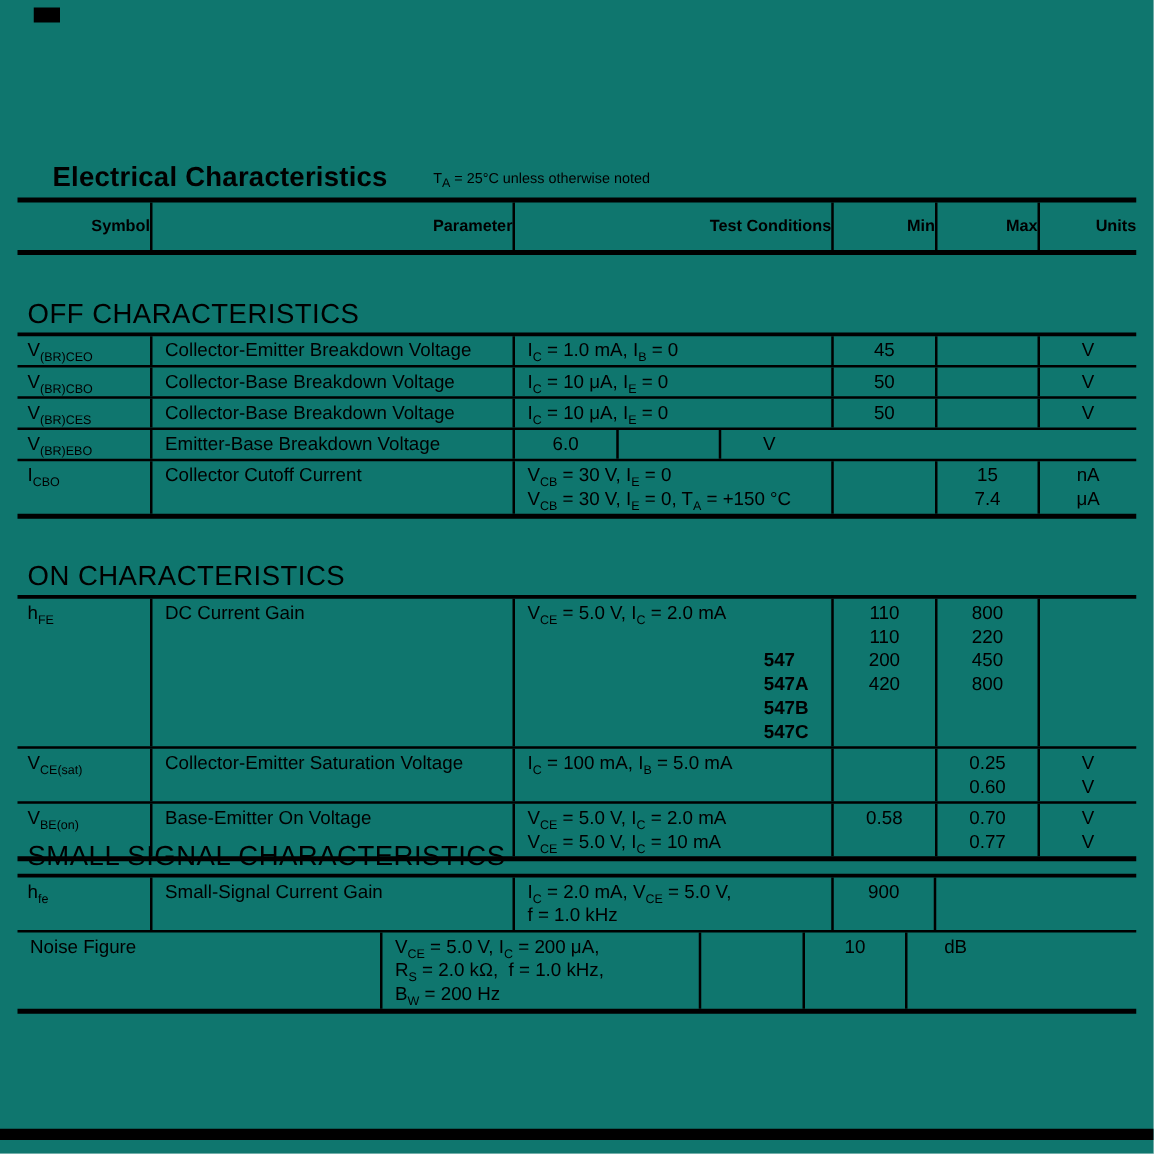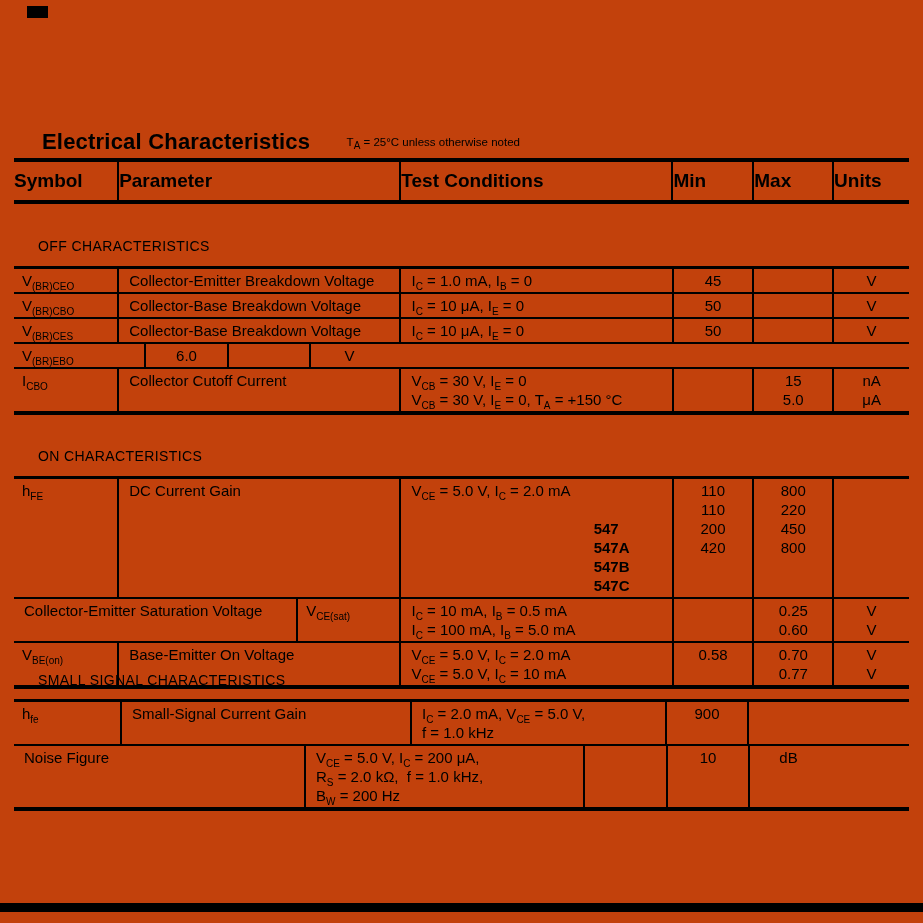--- a/index.html
+++ b/index.html
@@ -1,44 +1,44 @@
 <!DOCTYPE html>
 <html><head>
 <meta charset="utf-8">
 <style>
   * { margin:0; padding:0; box-sizing:border-box; }
   html,body { background:#fff; }
   .page {
-    position:relative; width:923px; height:923px; background:#c2410c;
+    position:relative; width:923px; height:923px; background:#0f766e;
     font-family:"Liberation Sans", sans-serif; color:#000; overflow:hidden;
   }
   
   .mark-top { position:absolute; left:27px; top:6px; width:21px; height:12px; background:#000; }
   .rule-bottom { position:absolute; left:0; top:903px; width:923px; height:9px; background:#000; }
 
   
   .title-row { position:absolute; left:42px; top:129px; width:860px; }
   .doc-title { display:inline-block; font-size:22px; font-weight:bold; letter-spacing:0.2px; }
   .doc-note { display:inline-block; font-size:11.5px; margin-left:32px; vertical-align:baseline; position:relative; top:-3px; }
 
   
   .hdr {
     position:absolute; left:14px; top:158px; width:895px;
     border-top:4px solid #000; border-bottom:4px solid #000;
     display:flex; align-items:stretch;
   }
-  .hcell { font-weight:bold; font-size:19px; text-align:left; line-height:38px; }
+  .hcell { font-weight:bold; font-size:13px; text-align:right; line-height:38px; }
   .hcell + .hcell { border-left:2px solid #000; }
 
   
   .w-sym { width:106px; } .w-par { width:290px; } .w-cond { width:255px; }
-  .w-min { width:83px;margin-left:24px; } .w-max { width:82px; } .w-units { width:79px; }
-
-  
-  .sect-h { position:absolute; left:38px; font-size:14px; letter-spacing:0.4px; }
+  .w-min { width:83px; } .w-max { width:82px; } .w-units { width:79px; }
+
+  
+  .sect-h { position:absolute; left:22px; font-size:22px; letter-spacing:0.4px; }
   .h-off { top:238px; } .h-on { top:448px; } .h-ss { top:672px;text-align:center; }
 
   
   .sect-table {
     position:absolute; left:14px; width:895px;
     border-top:3px solid #000; border-bottom:4px solid #000;
   }
   .t-off { top:266px; } .t-on { top:476px; } .t-ss { top:699px; }
 
   .tr { display:flex; align-items:stretch; }
@@ -133,20 +133,23 @@
       <div class="td c w-max"></div>
       <div class="td c w-units">
           <div class="line">V</div>
         </div>
     </div>
 
     <div class="tr">
       <div class="td sym w-sym">
           <div class="line">V<sub>(BR)EBO</sub></div>
         </div>
+      <div class="td par w-par">
+          <div class="line">Emitter-Base Breakdown Voltage</div>
+        </div>
       <div class="td c w-min">
           <div class="line">6.0</div>
         </div>
       <div class="td c w-max"></div>
       <div class="td c w-units">
           <div class="line">V</div>
         </div>
     </div>
 
     <div class="tr">
@@ -156,21 +159,21 @@
       <div class="td par w-par">
           <div class="line">Collector Cutoff Current</div>
         </div>
       <div class="td cond w-cond">
         <div class="line">V<sub>CB</sub> = 30 V, I<sub>E</sub> = 0</div>
         <div class="line">V<sub>CB</sub> = 30 V, I<sub>E</sub> = 0, T<sub>A</sub> = +150 °C</div>
       </div>
       <div class="td c w-min"></div>
       <div class="td c w-max">
         <div class="line">15</div>
-        <div class="line">5.0</div>
+        <div class="line">7.4</div>
       </div>
       <div class="td c w-units">
         <div class="line">nA</div>
         <div class="line">μA</div>
       </div>
     </div>
   </div>
 
   <div class="sect-h h-on">ON CHARACTERISTICS</div>
   <div class="sect-table t-on">
@@ -204,28 +207,27 @@
       <div class="td c w-max">
         <div class="line">800</div>
         <div class="line">220</div>
         <div class="line">450</div>
         <div class="line">800</div>
       </div>
       <div class="td c w-units"></div>
     </div>
 
     <div class="tr">
+      <div class="td sym w-sym">
+          <div class="line">V<sub>CE(sat)</sub></div>
+        </div>
       <div class="td par w-par">
           <div class="line">Collector-Emitter Saturation Voltage</div>
         </div>
-      <div class="td sym w-sym">
-          <div class="line">V<sub>CE(sat)</sub></div>
-        </div>
-      <div class="td cond w-cond">
-        <div class="line">I<sub>C</sub> = 10 mA, I<sub>B</sub> = 0.5 mA</div>
+      <div class="td cond w-cond">
         <div class="line">I<sub>C</sub> = 100 mA, I<sub>B</sub> = 5.0 mA</div>
       </div>
       <div class="td c w-min"></div>
       <div class="td c w-max">
         <div class="line">0.25</div>
         <div class="line">0.60</div>
       </div>
       <div class="td c w-units">
         <div class="line">V</div>
         <div class="line">V</div>

